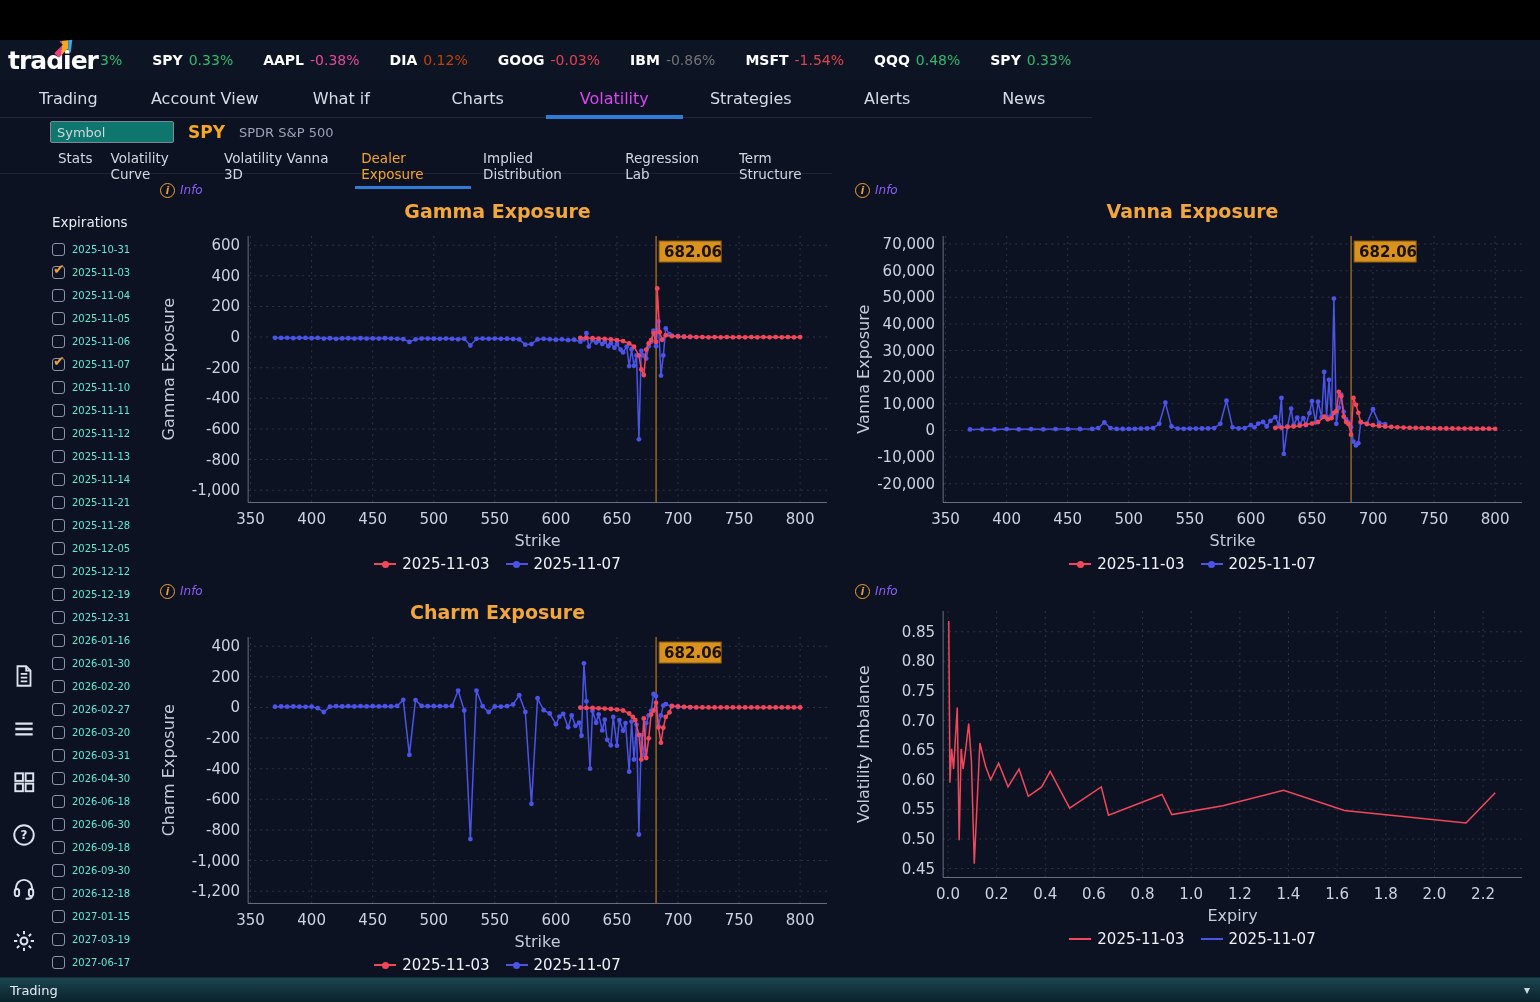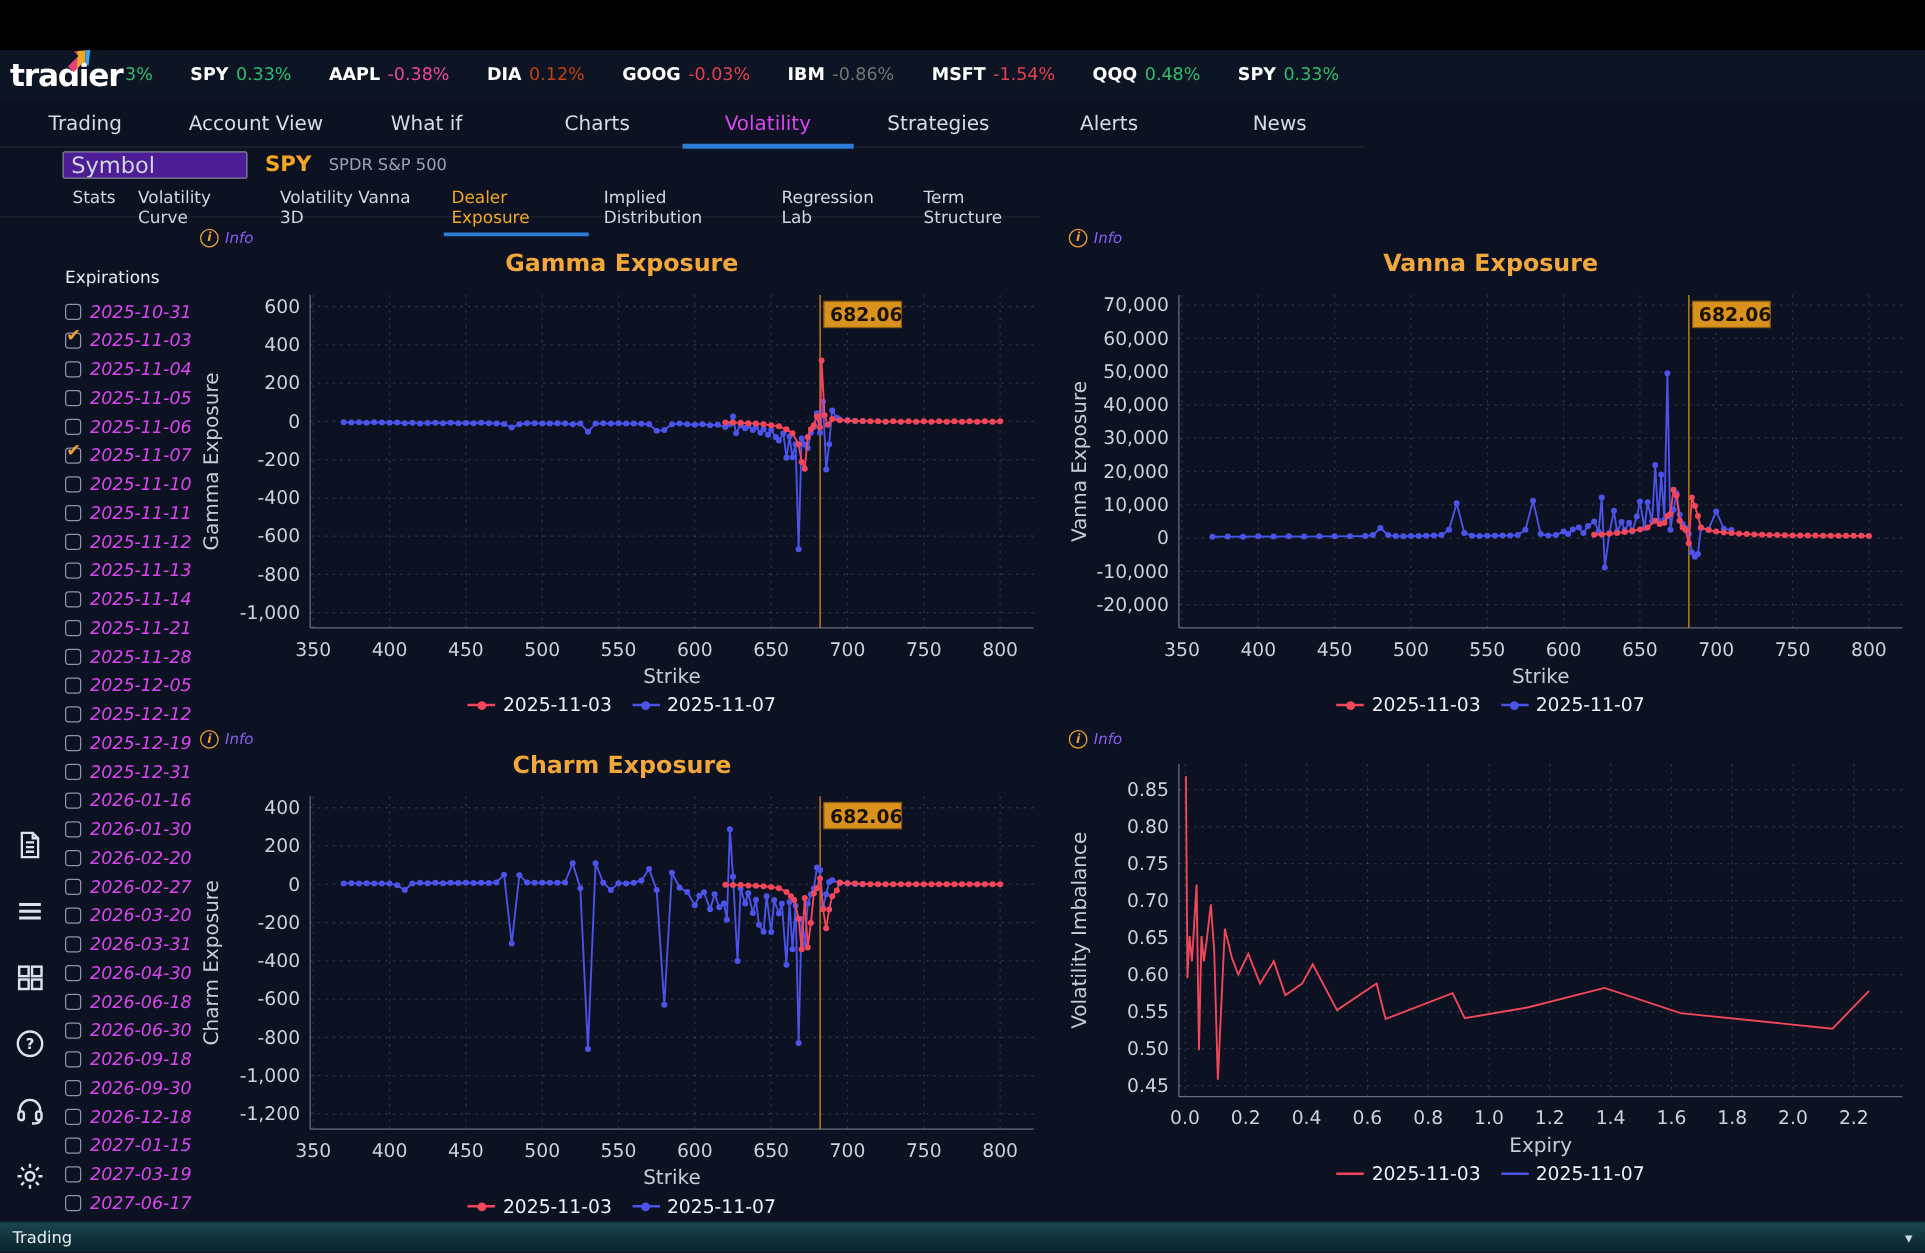--- a/index.html
+++ b/index.html
@@ -16,43 +16,43 @@
   .tk i { font-style:normal; }
 
   .main-nav { height:38px; width:1092px; display:grid; grid-template-columns:repeat(8,1fr);
               border-bottom:1px solid rgba(255,255,255,0.09); }
   .nav-tab { display:flex; align-items:center; justify-content:center; font-size:16px; color:#d6dbe6;
              cursor:pointer; position:relative; }
   .nav-tab.active { color:#d946ef; }
   .nav-tab.active::after { content:""; position:absolute; left:0; right:0; bottom:-2px; height:4px; background:#2e7cd6; }
 
   .symbol-row { height:28px; display:flex; align-items:center; padding-left:50px; gap:14px; }
-  .symbol-input { width:148px; height:22px; background:#4c1d95; border:1px solid #7e8799; border-radius:2px;
-                  color:#dfe4ee; font-size:18px; padding:0 6px; font-family:inherit; }
+  .symbol-input { width:124px; height:22px; background:#0f766e; border:1px solid #7e8799; border-radius:2px;
+                  color:#dfe4ee; font-size:13px; padding:0 6px; font-family:inherit; }
   .symbol-input::placeholder { color:#cfd5e1; }
   .symbol-name { color:#f5a623; font-weight:bold; font-size:17px; }
   .symbol-desc { color:#9aa3b6; font-size:13px; }
 
   .subtabs { height:28px; width:832px; display:flex; align-items:flex-start; gap:18px; padding-left:58px;
              border-bottom:1px solid rgba(255,255,255,0.07); }
   .subtab { font-size:13.5px; color:#d2d7e2; cursor:pointer; position:relative; padding:4px 0 6px; }
   .subtab.active { color:#f5a623; }
   .subtab.active::after { content:""; position:absolute; left:-6px; right:-6px; bottom:-1px; height:3px; background:#2e7cd6; }
 
   .content { display:flex; height:803px; }
   .rail { width:48px; display:flex; flex-direction:column; justify-content:flex-end; align-items:center;
           gap:25px; padding-bottom:22px; }
   .rail .ricon { width:28px; height:28px; display:flex; align-items:center; justify-content:center; cursor:pointer; }
 
   .expirations { width:102px; padding-top:40px; }
   .exp-header { font-size:13.5px; color:#e8ebf2; padding-left:4px; margin-bottom:8px; }
   .exp-item { height:23px; display:flex; align-items:center; gap:7px; padding-left:4px; cursor:pointer; }
   .cb { width:13px; height:13px; border:1.5px solid #8b95a8; border-radius:3px; position:relative; flex:0 0 13px; }
   .cb .mark { position:absolute; left:0px; top:-6px; color:#f0a030; font-size:14px; font-weight:bold; }
-  .exp-label { font-size:14px; color:#d946ef; white-space:nowrap;font-style:italic; }
+  .exp-label { font-size:10px; color:#5eead4; white-space:nowrap; }
 
   .charts { flex:1; display:grid; grid-template-columns:1fr 1fr; grid-template-rows:401px 401px; }
   .chart-cell { padding:2px 2px 0 2px; overflow:hidden; }
   .chart-info { height:20px; display:flex; align-items:center; gap:5px; padding-left:8px; margin-top:4px; }
   .info-i { width:15px; height:15px; border:1.5px solid #f0a030; border-radius:50%; color:#f0a030;
             font-size:10px; font-weight:bold; display:flex; align-items:center; justify-content:center; font-style:italic; }
   .info-label { color:#8b5cf6; font-size:12px;font-style:italic; }
   .chart-title { text-align:center; color:#f3a73b; font-size:19px; font-weight:bold; height:26px; }
   .chart-svg { display:block; width:100%; height:auto; }
   .legend { height:24px; display:flex; align-items:center; justify-content:center; gap:16px; }

